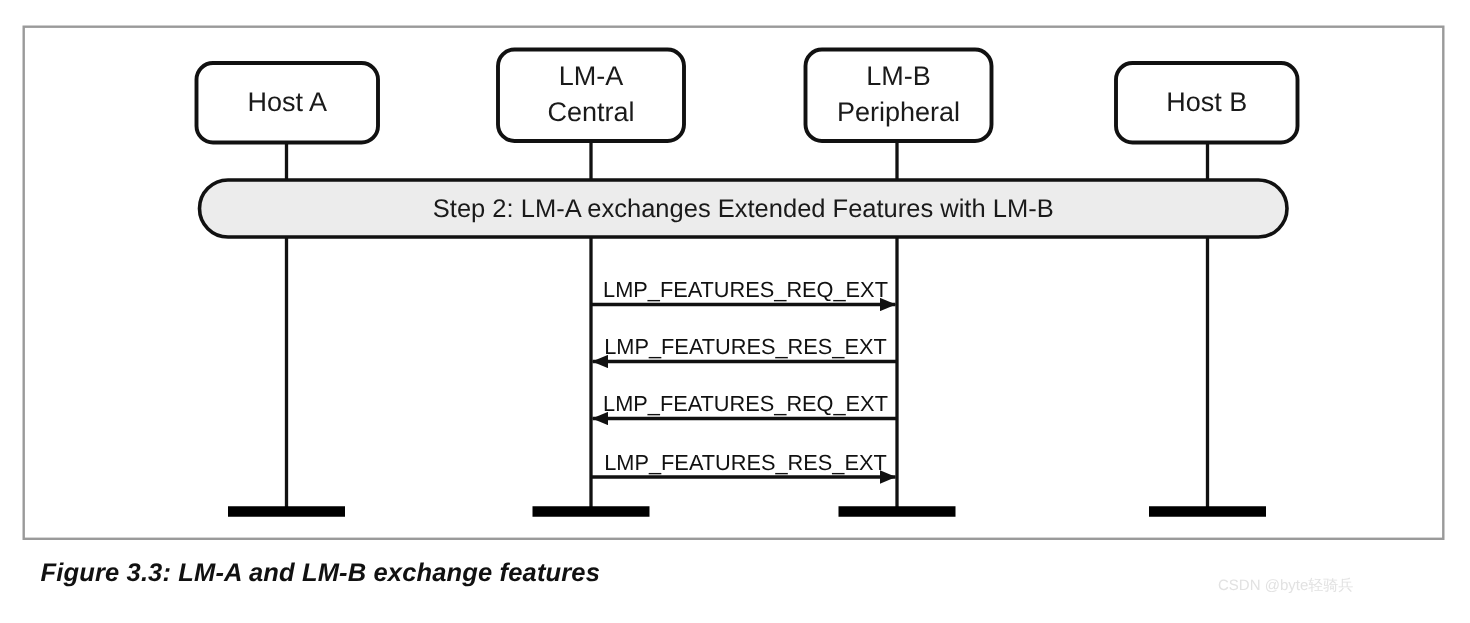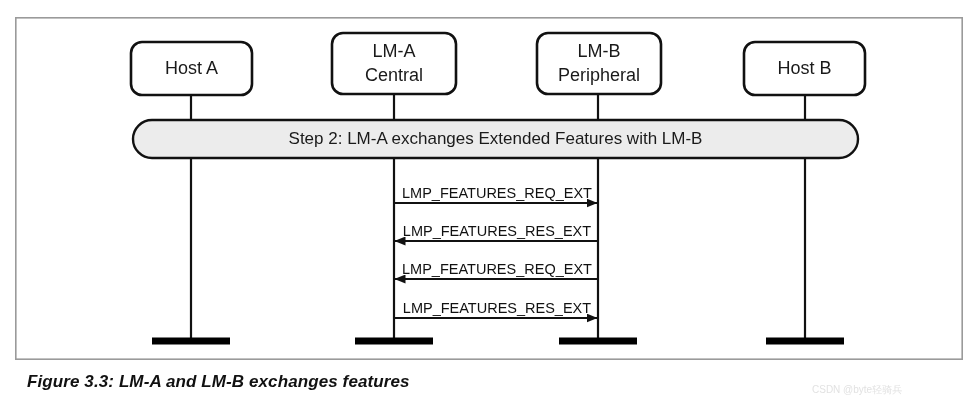--- a/index.html
+++ b/index.html
@@ -172,17 +172,17 @@
     </g>
 
     <g>
       <line class="terminator" x1="152" y1="341" x2="230" y2="341"></line>
       <line class="terminator" x1="355" y1="341" x2="433" y2="341"></line>
       <line class="terminator" x1="559" y1="341" x2="637" y2="341"></line>
       <line class="terminator" x1="766" y1="341" x2="844" y2="341"></line>
     </g>
   </svg>
 
-  <div class="caption">Figure 3.3: LM-A and LM-B exchanges features</div>
+  <div class="caption">Figure 3.3: LM-A and LM-B exchange features</div>
 
   <div class="watermark">CSDN @byte轻骑兵</div>
 
 </div>
 
 </body></html>

